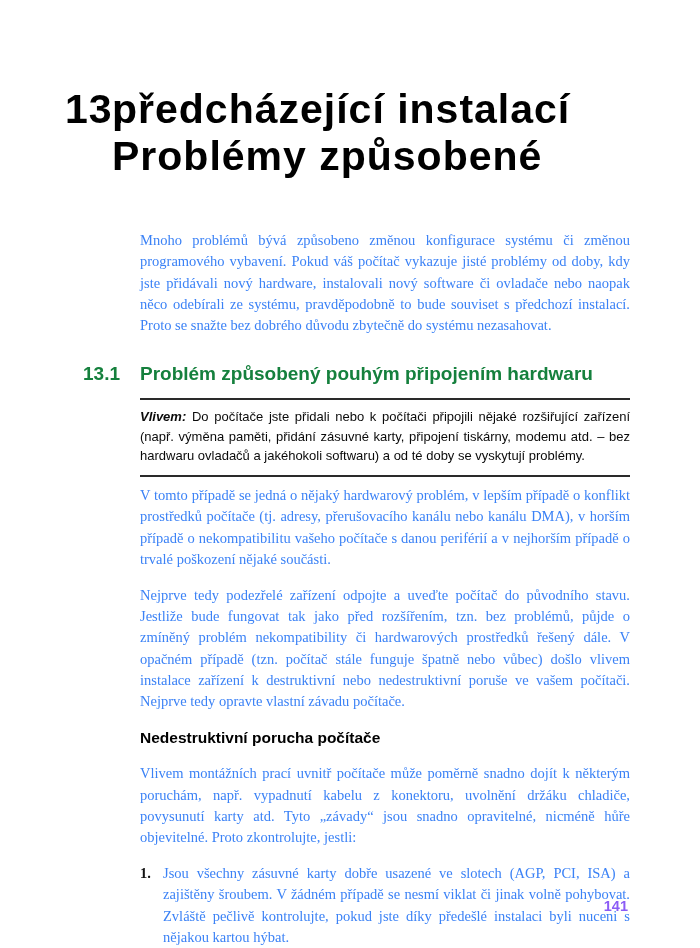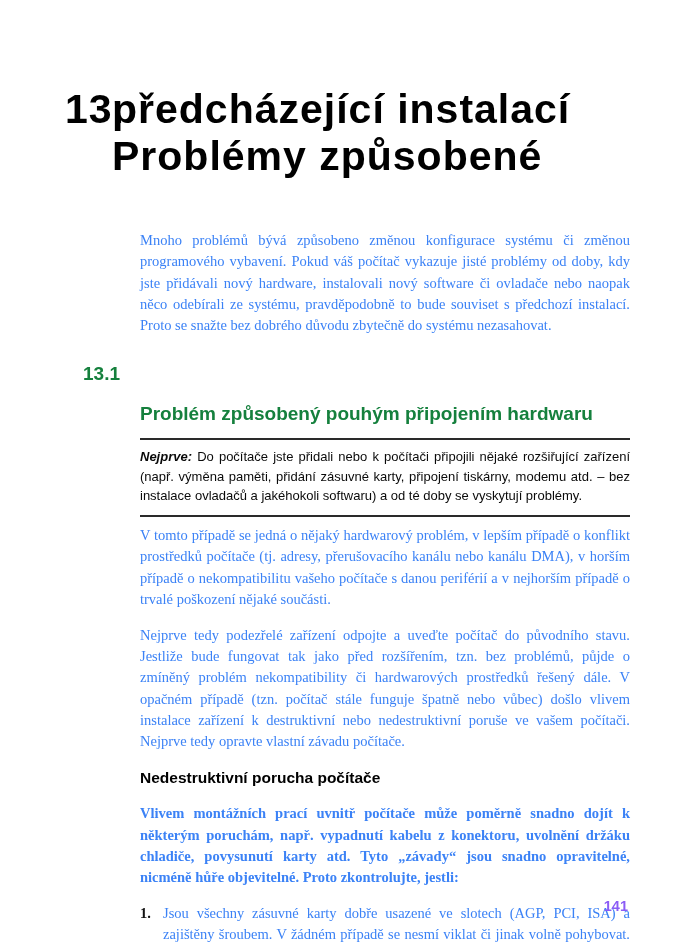--- a/index.html
+++ b/index.html
@@ -64,21 +64,20 @@
     font-size: 19px;
     line-height: 24px;
     color: #15803d;
   }
   .section-number {
     flex: 0 0 57px;
     width: 57px;
   }
   .section-title {
     flex: 1;
-    margin-top: 40px;
   }
 
   
   .symptom-box {
     margin-top: 12px;
     border-top: 2px solid #2a2a2a;
     border-bottom: 2px solid #2a2a2a;
     padding: 7px 0 9px 0;
     font-family: "Liberation Sans", sans-serif;
     font-size: 13px;
@@ -98,21 +97,20 @@
   
   .subsection-title {
     font-family: "Liberation Sans", sans-serif;
     font-weight: bold;
     font-size: 15.5px;
     line-height: 20px;
     color: #000;
   }
   .subsection-body {
     margin-top: 7px;
-    font-weight: bold;
   }
 
   
   .list-item {
     display: flex;
     margin-top: 13px;
   }
   .list-marker {
     flex: 0 0 23px;
     width: 23px;
@@ -154,21 +152,21 @@
   </div>
 
   <div class="section-heading">
     <div class="section-number">13.1</div>
     <div class="section-title">Problém způsobený pouhým připojením hardwaru</div>
   </div>
 
   <div class="content">
 
     <div class="symptom-box">
-      <span class="symptom-label">Nejprve:</span><span> Do počítače jste přidali nebo k počítači připojili nějaké rozšiřující zařízení (např. výměna paměti, přidání zásuvné karty, připojení tiskárny, modemu atd. – bez instalace ovladačů a jakéhokoli softwaru) a od té doby se vyskytují problémy.</span>
+      <span class="symptom-label">Vlivem:</span><span> Do počítače jste přidali nebo k počítači připojili nějaké rozšiřující zařízení (např. výměna paměti, přidání zásuvné karty, připojení tiskárny, modemu atd. – bez hardwaru ovladačů a jakéhokoli softwaru) a od té doby se vyskytují problémy.</span>
     </div>
 
     <p class="body-text para">V tomto případě se jedná o nějaký hardwarový problém, v lepším případě o konflikt prostředků počítače (tj. adresy, přerušovacího kanálu nebo kanálu DMA), v horším případě o nekompatibilitu vašeho počítače s danou periférií a v nejhorším případě o trvalé poškození nějaké součásti.</p>
     <p class="body-text para">Nejprve tedy podezřelé zařízení odpojte a uveďte počítač do původního stavu. Jestliže bude fungovat tak jako před rozšířením, tzn. bez problémů, půjde o zmíněný problém nekompatibility či hardwarových prostředků řešený dále. V opačném případě (tzn. počítač stále funguje špatně nebo vůbec) došlo vlivem instalace zařízení k destruktivní nebo nedestruktivní poruše ve vašem počítači. Nejprve tedy opravte vlastní závadu počítače.</p>
 
     <h3 class="subsection-title">Nedestruktivní porucha počítače</h3>
     <p class="body-text subsection-body">Vlivem montážních prací uvnitř počítače může poměrně snadno dojít k některým poruchám, např. vypadnutí kabelu z konektoru, uvolnění držáku chladiče, povysunutí karty atd. Tyto „závady“ jsou snadno opravitelné, nicméně hůře objevitelné. Proto zkontrolujte, jestli:</p>
 
     <div class="list-item">
       <div class="list-marker">1.</div>

